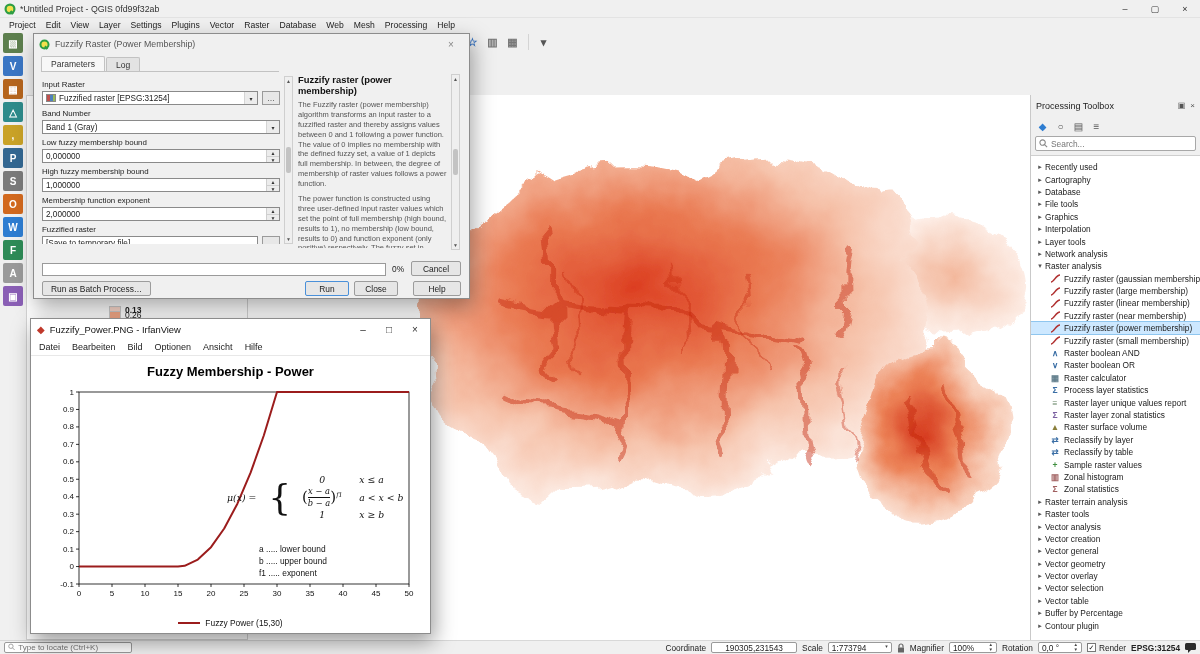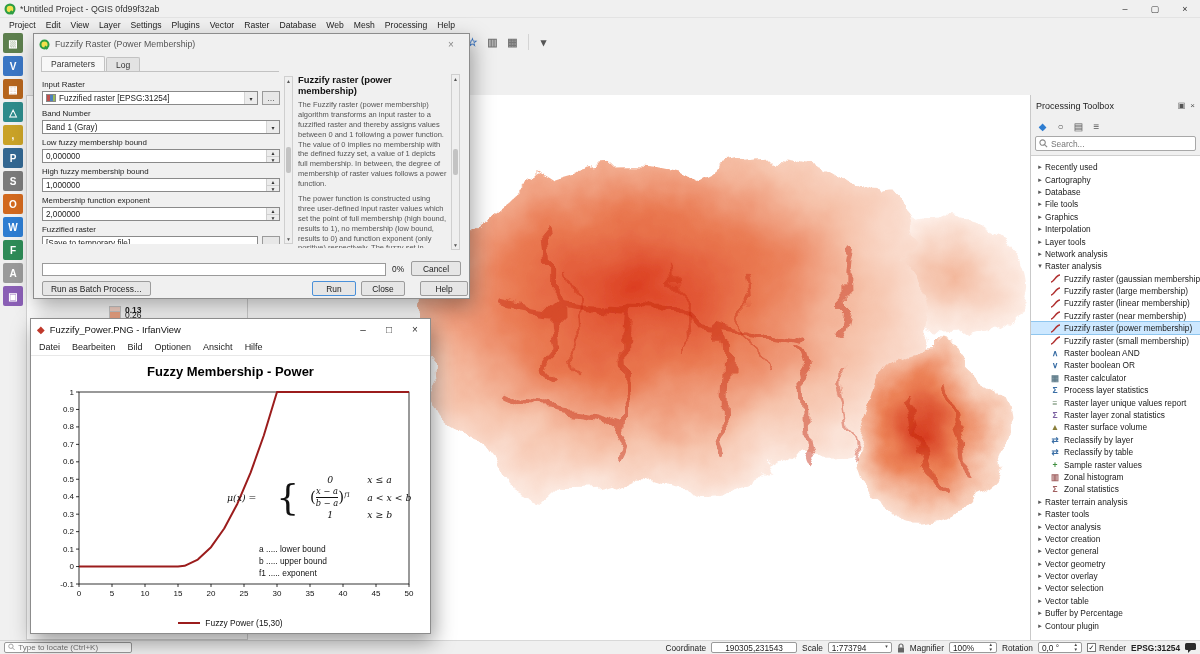--- a/index.html
+++ b/index.html
@@ -68,34 +68,34 @@
 .dlg-scroll{position:absolute;width:9px;background:#efefef;border:1px solid #cfcfcf;display:flex;flex-direction:column;align-items:center;justify-content:space-between;font-size:5px;color:#555;padding:1px 0}
 .dlg-scroll .thumb{width:5px;height:26px;background:#c3c3c3;border-radius:2px}
 .dlg-help{position:absolute;left:264px;top:40px;width:149px;height:174px;overflow:hidden}
 .help-title{font-size:9.4px;font-weight:bold;color:#111;margin-bottom:4px}
 .help-p{font-size:7.5px;color:#555;line-height:1.32;margin-bottom:5px}
 .dlg-progress{position:absolute;left:8px;top:228px;height:14px;display:flex;align-items:center}
 .pbar{width:344px;height:13px;background:#fff;border:1px solid #9a9a9a}
 .ppct{margin-left:6px;font-size:8.4px}
 .btn{height:15px;background:#e6e6e6;border:1px solid #9c9c9c;border-radius:2px;font-size:8.4px;display:flex;align-items:center;justify-content:center;padding:4px 8px;color:#222}
 .btn.cancel{position:absolute;right:8px;top:227px;width:50px}
-.dlg-buttons{position:absolute;left:8px;right:1px;top:247px;display:flex;gap:5px;align-items:flex-end}
+.dlg-buttons{position:absolute;left:8px;right:8px;top:247px;display:flex;gap:5px;align-items:flex-end}
 .btn.run{margin-left:auto;width:44px;border-color:#4a90d9}
 .btn.helpb{margin-left:10px;width:48px}
 
 .iv{position:absolute;left:30px;top:318px;width:401px;height:316px;background:#fff;border:1px solid #8c8c8c;box-shadow:3px 8px 20px rgba(0,0,0,.4)}
 .iv-title{height:20px;display:flex;align-items:center;gap:5px;padding:0 2px 0 6px;font-size:9.4px;color:#111}
 .iv-title .wbtn{width:26px;font-size:10px}
 .iv-menu{height:17px;display:flex;align-items:center;padding:0 2px;border-bottom:1px solid #e8e8e8}
 .iv-menu span{padding:0 6px;font-size:9px}
 .iv-client{position:absolute;left:0;top:38px;right:0;bottom:0;background:#fff}
 .chart-title{position:absolute;top:7px;left:0;right:0;text-align:center;font-size:13px;font-weight:bold;color:#000}
 #chart{position:absolute;left:4px;top:27px}
 .formula{position:absolute;left:196px;top:116px;display:flex;align-items:center;font-family:"DejaVu Serif",serif;font-style:italic;font-size:9.3px;color:#111}
-.f-lhs{margin-right:18px}
+.f-lhs{margin-right:10px}
 .f-brace{font-size:36px;font-weight:100;margin:0 2px;font-style:normal}
 .f-cases{display:flex;flex-direction:column;gap:1px}
 .f-row{display:flex;align-items:center;gap:8px;min-height:13px}
 .f-val{min-width:58px;display:flex;justify-content:center;align-items:center}
 .frac{display:inline-flex;flex-direction:column;align-items:center;font-size:8.3px;line-height:1.05}
 .frac .bar{width:100%;border-top:1px solid #111;margin:1px 0;height:0}
 .f-val sup{font-size:6.3px;font-style:italic;transform:translateY(-3px)}
 .paren{font-size:15px;font-style:normal}
 .f-notes{position:absolute;left:228px;top:186px;font-size:8.4px;color:#111;line-height:1.45}
 .iv-legend{position:absolute;left:0;right:0;bottom:5px;display:flex;align-items:center;justify-content:center;gap:5px;font-size:8.4px;color:#111}

